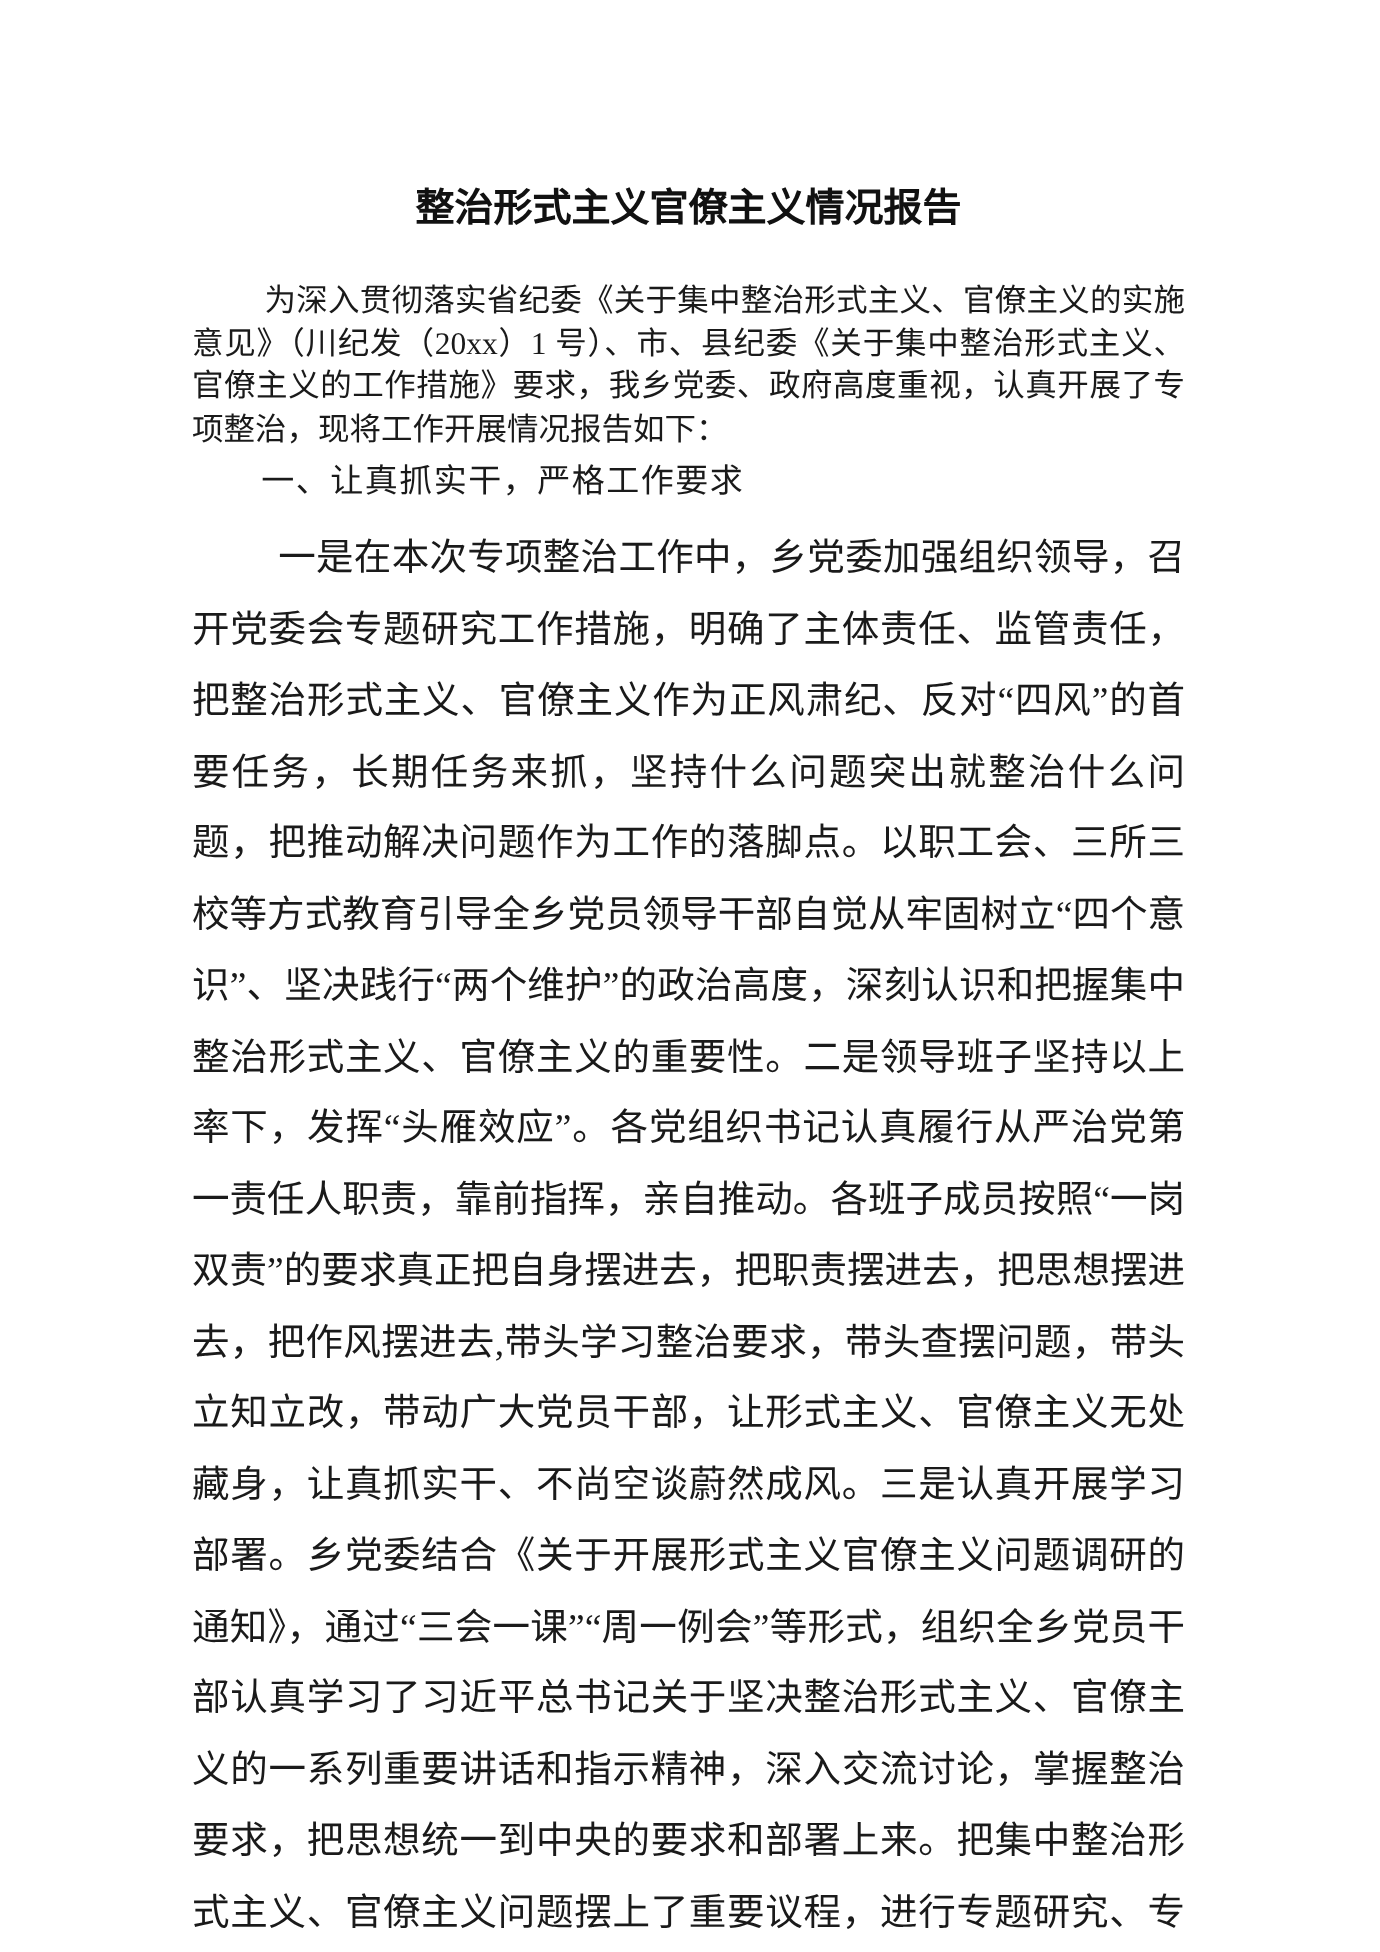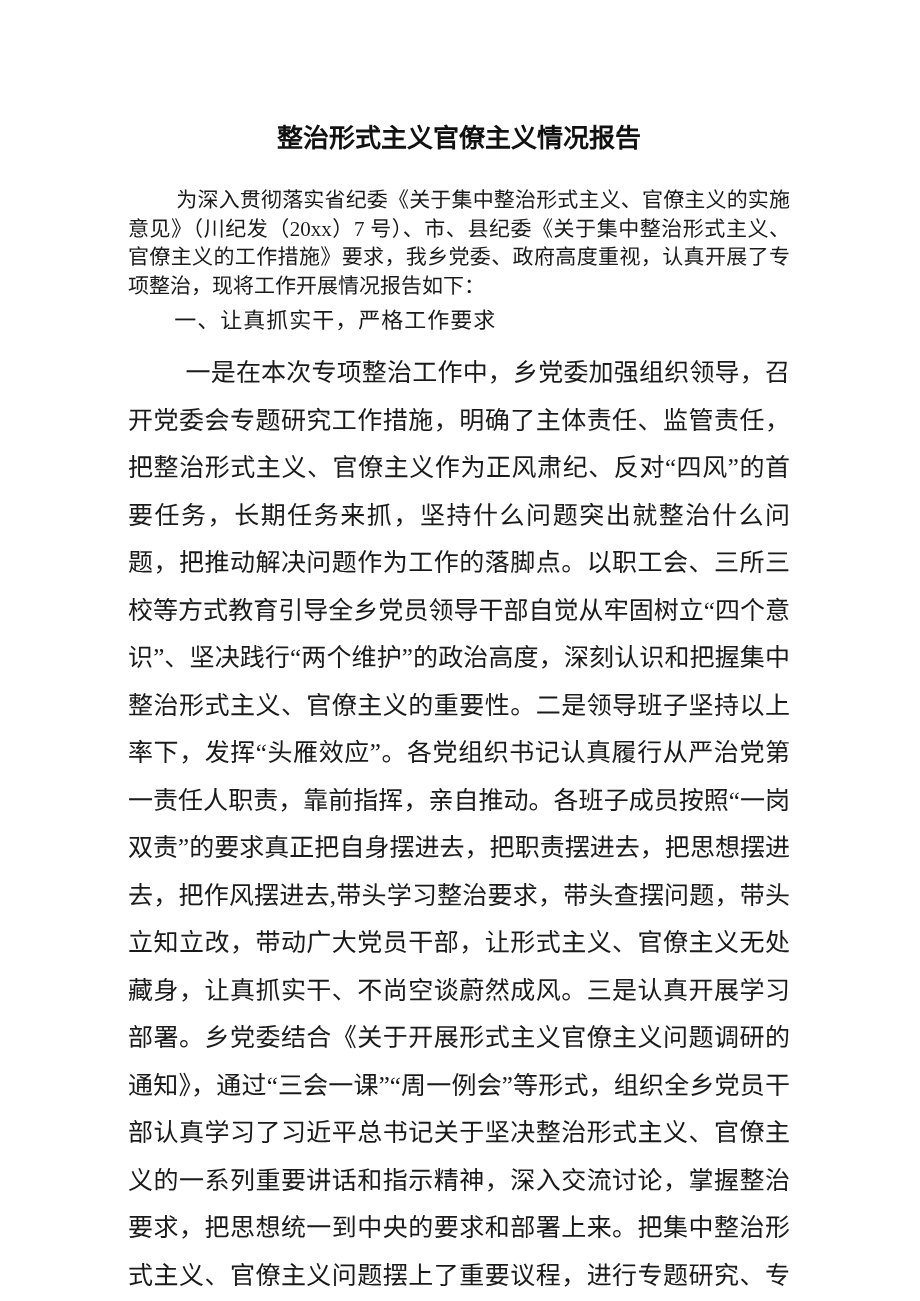--- a/index.html
+++ b/index.html
@@ -60,20 +60,20 @@
     text-indent: 2.3em;
     color: #1a1a1a;
   }
 </style>
 </head>
 <body>
 
 <div class="page">
   <h1 class="doc-title">整治形式主义官僚主义情况报告</h1>
 
-  <p class="intro-para">为深入贯彻落实省纪委《关于集中整治形式主义、官僚主义的实施意见》（川纪发（20xx）7 号）、市、县纪委《关于集中整治形式主义、官僚主义的工作措施》要求，我乡党委、政府高度重视，认真开展了专项整治，现将工作开展情况报告如下：</p>
+  <p class="intro-para">为深入贯彻落实省纪委《关于集中整治形式主义、官僚主义的实施意见》（川纪发（20xx）1 号）、市、县纪委《关于集中整治形式主义、官僚主义的工作措施》要求，我乡党委、政府高度重视，认真开展了专项整治，现将工作开展情况报告如下：</p>
 
   <h2 class="section-heading">一、让真抓实干，严格工作要求</h2>
 
   <p class="body-para">一是在本次专项整治工作中，乡党委加强组织领导，召开党委会专题研究工作措施，明确了主体责任、监管责任，把整治形式主义、官僚主义作为正风肃纪、反对“四风”的首要任务，长期任务来抓，坚持什么问题突出就整治什么问题，把推动解决问题作为工作的落脚点。以职工会、三所三校等方式教育引导全乡党员领导干部自觉从牢固树立“四个意识”、坚决践行“两个维护”的政治高度，深刻认识和把握集中整治形式主义、官僚主义的重要性。二是领导班子坚持以上率下，发挥“头雁效应”。各党组织书记认真履行从严治党第一责任人职责，靠前指挥，亲自推动。各班子成员按照“一岗双责”的要求真正把自身摆进去，把职责摆进去，把思想摆进去，把作风摆进去,带头学习整治要求，带头查摆问题，带头立知立改，带动广大党员干部，让形式主义、官僚主义无处藏身，让真抓实干、不尚空谈蔚然成风。三是认真开展学习部署。乡党委结合《关于开展形式主义官僚主义问题调研的通知》，通过“三会一课”“周一例会”等形式，组织全乡党员干部认真学习了习近平总书记关于坚决整治形式主义、官僚主义的一系列重要讲话和指示精神，深入交流讨论，掌握整治要求，把思想统一到中央的要求和部署上来。把集中整治形式主义、官僚主义问题摆上了重要议程，进行专题研究、专门部署，明确目标任务、工作重点和实施步骤。</p>
 
   <h2 class="section-heading second">二、官僚主义的重要性</h2>
 </div>
 
 </body></html>

